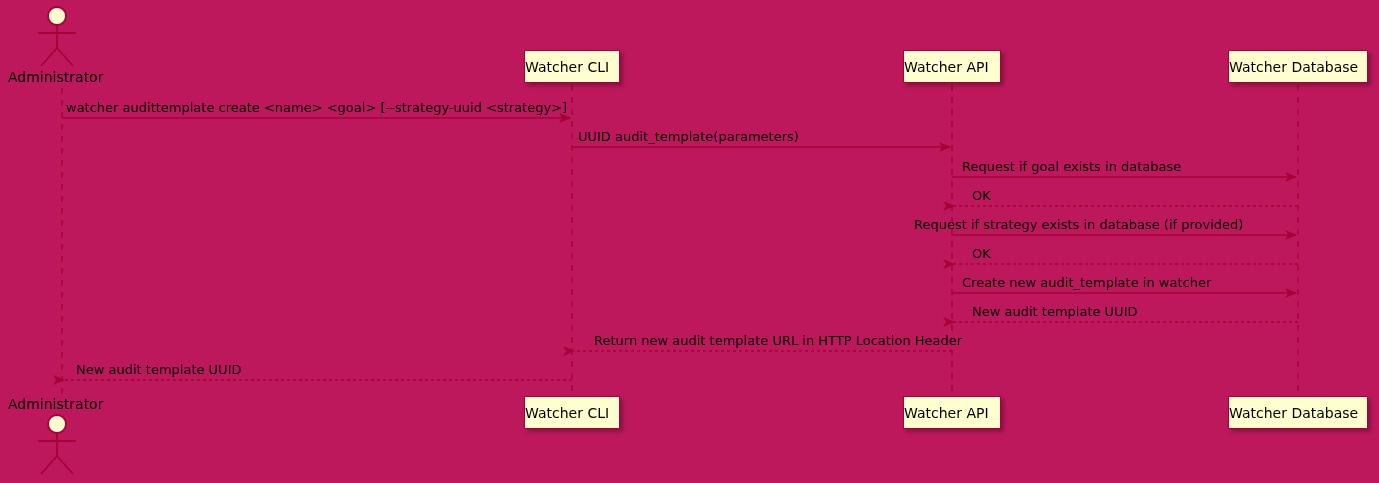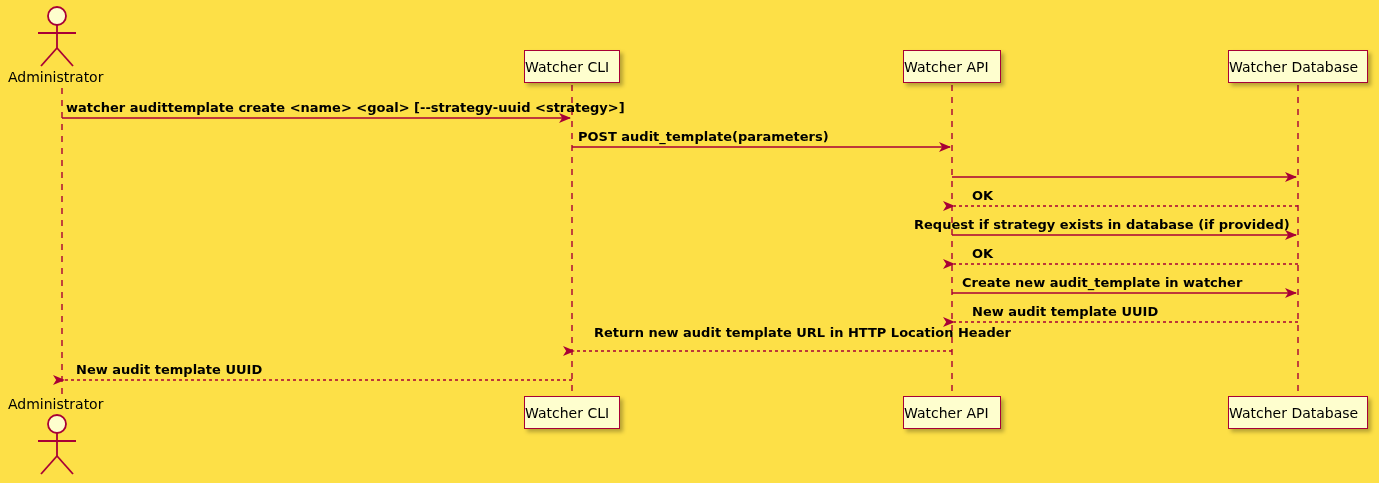--- a/index.html
+++ b/index.html
@@ -7,38 +7,37 @@
     padding: 0;
     background: #FFFFFF;
   }
   body {
     font-family: "DejaVu Sans", sans-serif;
   }
   #diagram {
     position: relative;
     width: 1379px;
     height: 483px;
-    background: #fde047;
+    background: #be185d;
     overflow: hidden;
   }
   svg.layer {
     position: absolute;
     left: 0;
     top: 0;
     width: 1379px;
     height: 483px;
   }
   .msg-label {
     position: absolute;
     font-family: "DejaVu Sans", sans-serif;
     font-size: 13px;
     color: #000000;
     white-space: nowrap;
     line-height: 15px;
-    font-weight: bold;
   }
   .participant-box {
     position: absolute;
     background: #FEFECE;
     border: 1.5px solid #A80036;
     box-shadow: 3px 3px 4px rgba(0,0,0,0.28);
     display: flex;
     align-items: center;
     justify-content: flex-start;
     box-sizing: border-box;
@@ -132,30 +131,31 @@
   <div class="participant-box" style="left:903px; top:396px; width:98px; height:33px;">
     <span class="participant-label">Watcher API</span>
   </div>
 
   <div class="participant-box" style="left:1228px; top:396px; width:140px; height:33px;">
     <span class="participant-label">Watcher Database</span>
   </div>
 
   <div class="msg-label" style="left:66px; top:100px;">watcher audittemplate create &lt;name&gt; &lt;goal&gt; [--strategy-uuid &lt;strategy&gt;]</div>
 
-  <div class="msg-label" style="left:578px; top:129px;">POST audit_template(parameters)</div>
+  <div class="msg-label" style="left:578px; top:129px;">UUID audit_template(parameters)</div>
 
+  <div class="msg-label" style="left:962px; top:159px;">Request if goal exists in database</div>
 
   <div class="msg-label" style="left:972px; top:188px;">OK</div>
 
   <div class="msg-label" style="left:914px; top:217px;">Request if strategy exists in database (if provided)</div>
 
   <div class="msg-label" style="left:972px; top:246px;">OK</div>
 
   <div class="msg-label" style="left:962px; top:275px;">Create new audit_template in watcher</div>
 
   <div class="msg-label" style="left:972px; top:304px;">New audit template UUID</div>
 
-  <div class="msg-label" style="left:594px; top:325px;">Return new audit template URL in HTTP Location Header</div>
+  <div class="msg-label" style="left:594px; top:333px;">Return new audit template URL in HTTP Location Header</div>
 
   <div class="msg-label" style="left:76px; top:362px;">New audit template UUID</div>
 
 </div>
 
 </body></html>

